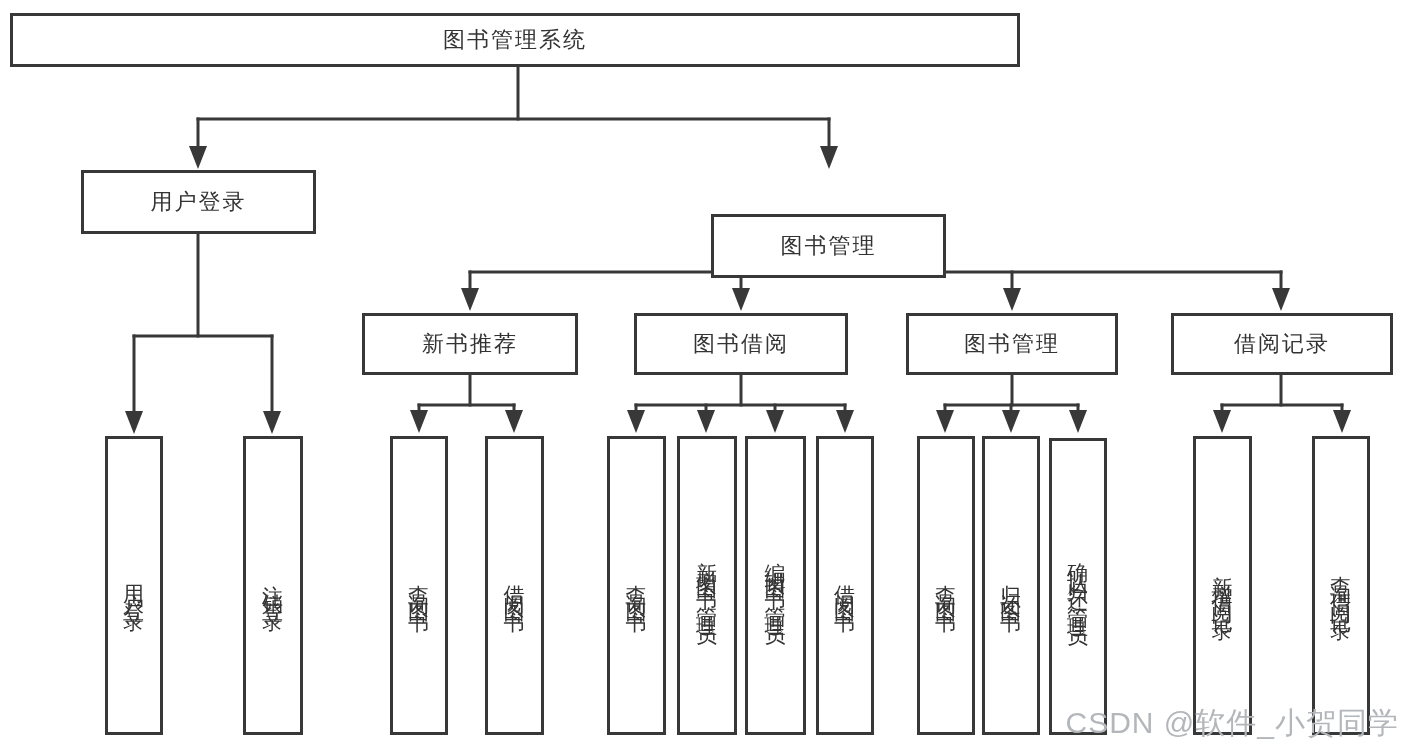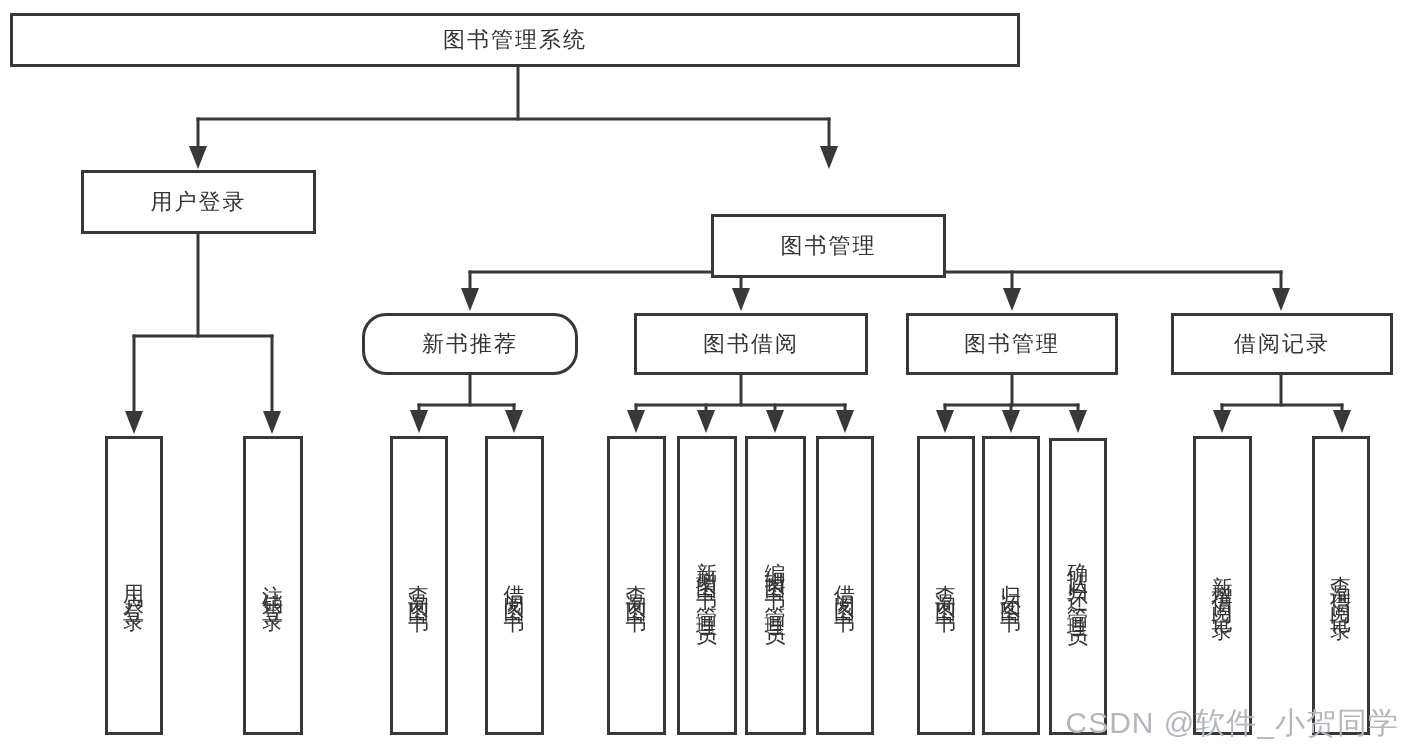--- a/index.html
+++ b/index.html
@@ -124,22 +124,22 @@
       <polygon points="1213,410 1231,410 1222,433"></polygon>
       <polygon points="1333,410 1351,410 1342,433"></polygon>
     </g>
   </svg>
 
   <div class="hbox" style="left:10px; top:13px; width:1010px; height:54px;">图书管理系统</div>
 
   <div class="hbox" style="left:81px; top:170px; width:235px; height:64px;">用户登录</div>
   <div class="hbox" style="left:711px; top:170px; width:235px; height:64px;margin-top:44px;">图书管理</div>
 
-  <div class="hbox" style="left:362px; top:313px; width:216px; height:62px;border-radius:24px;">新书推荐</div>
-  <div class="hbox" style="left:634px; top:313px; width:234px; height:62px;">图书借阅</div>
+  <div class="hbox" style="left:362px; top:313px; width:216px; height:62px;">新书推荐</div>
+  <div class="hbox" style="left:634px; top:313px; width:214px; height:62px;">图书借阅</div>
   <div class="hbox" style="left:906px; top:313px; width:212px; height:62px;">图书管理</div>
   <div class="hbox" style="left:1171px; top:313px; width:222px; height:62px;">借阅记录</div>
 
   <div class="vbox" style="left:105px; top:436px; width:58px; height:299px;">用户登录</div>
   <div class="vbox" style="left:243px; top:436px; width:60px; height:299px;">注销登录</div>
 
   <div class="vbox" style="left:390px; top:436px; width:58px; height:299px;">查询图书</div>
   <div class="vbox" style="left:485px; top:436px; width:59px; height:299px;">借阅图书</div>
 
   <div class="vbox" style="left:607px; top:436px; width:59px; height:299px;">查询图书</div>

